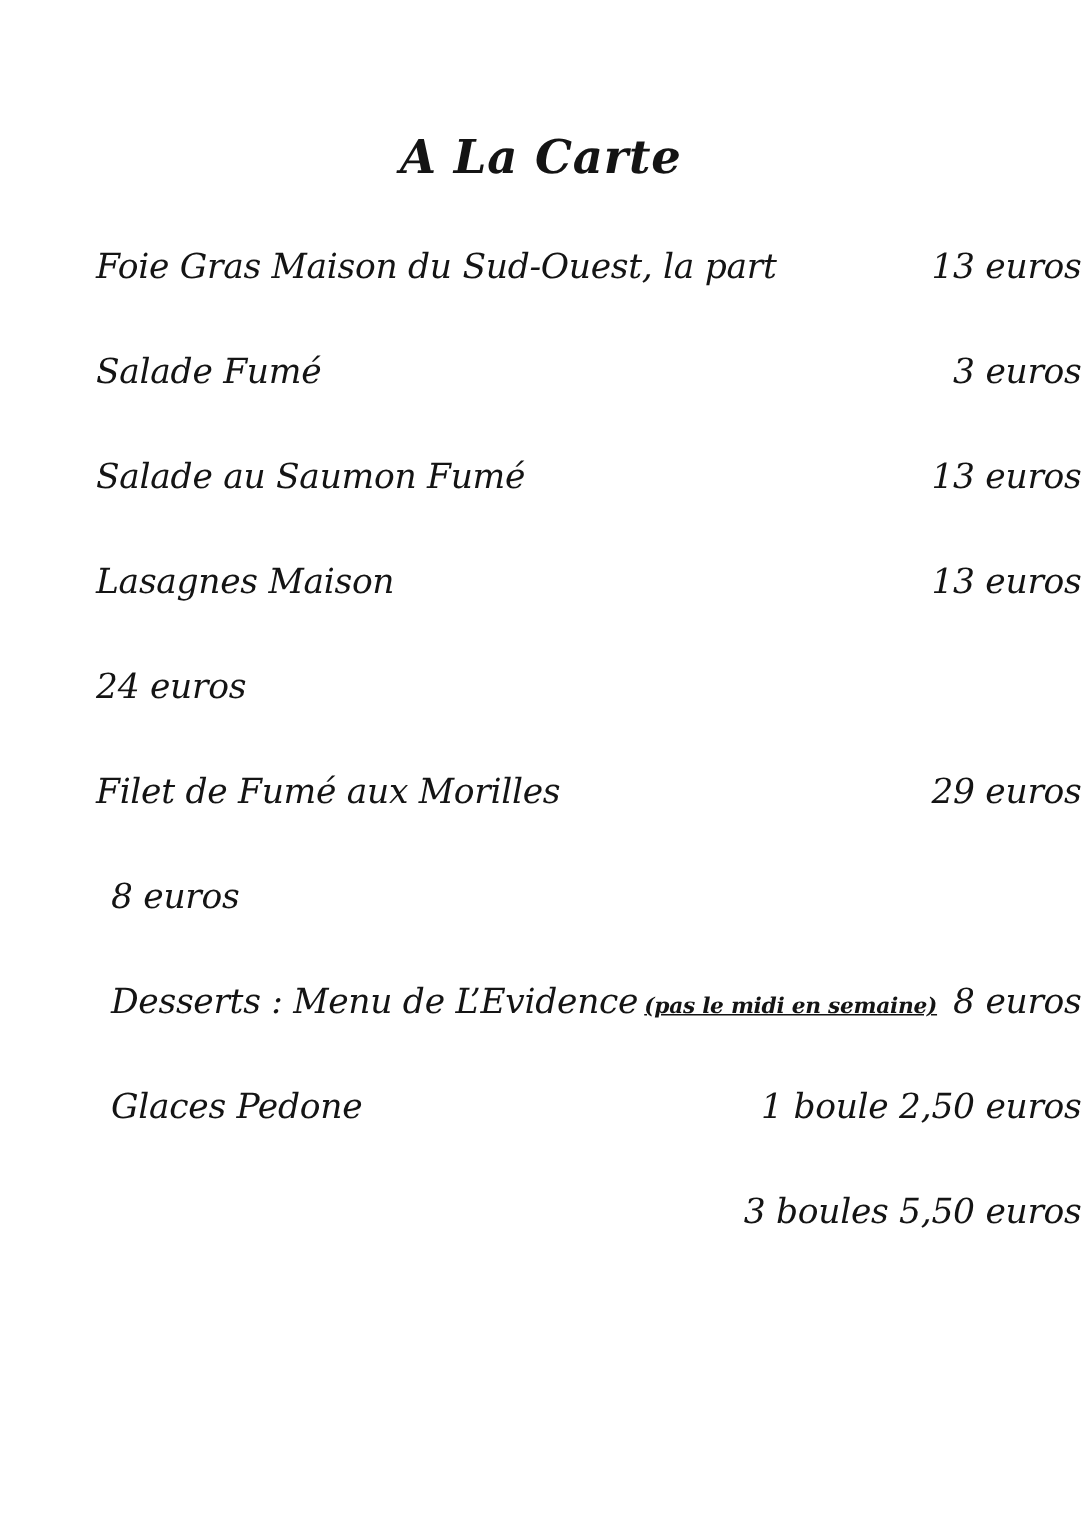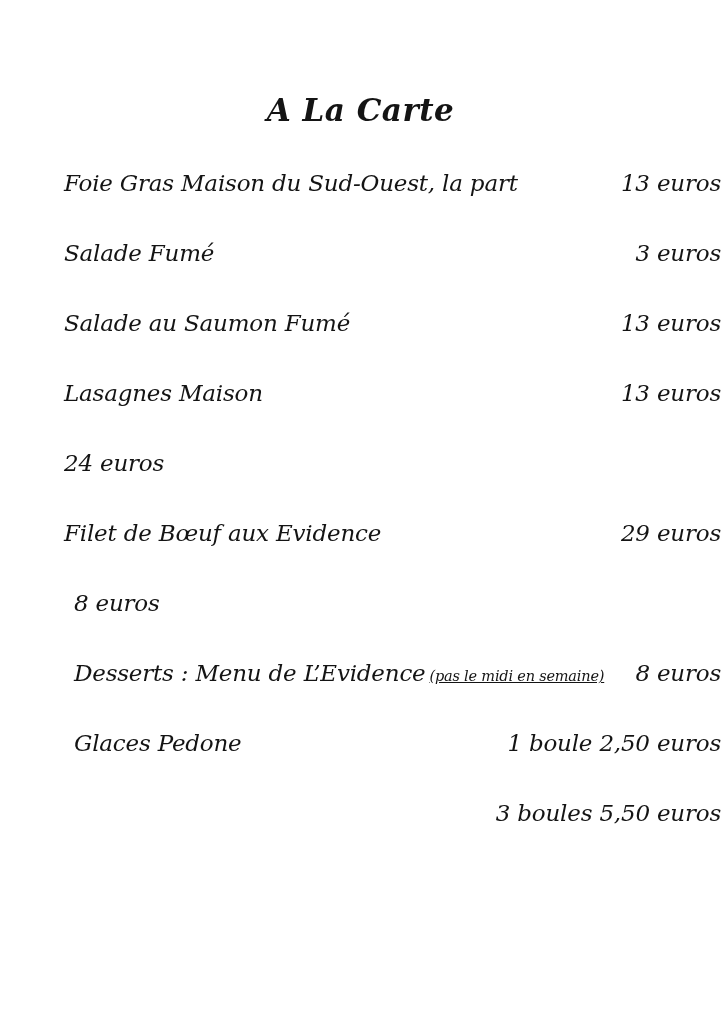--- a/index.html
+++ b/index.html
@@ -11,21 +11,21 @@
     position: relative;
     width: 721px;
     height: 1024px;
     background: #ffffff;
     overflow: hidden;
     font-family: "DejaVu Serif", serif;
     font-style: italic;
     color: #141414;
   }
   .title {
-    margin: 8px;
+    margin: 3px;
     padding-top: 84px;
     text-align: center;
     font-size: 31px;
     font-weight: 700;
     letter-spacing: 0.5px;
   }
   .rows {
     margin-top: 20px;
   }
   .row {
@@ -38,21 +38,21 @@
   }
   .row.indent {
     padding-left: 74px;
   }
   .name {
     flex: 1;
     white-space: nowrap;
   }
   .note {
     font-size: 14.5px;
-    font-weight: 400;
+    font-weight: 700;
     text-decoration: underline;
     margin-left: 4px;
     white-space: nowrap;
   }
   .price {
     text-align: right;
     white-space: nowrap;
   }
 </style>
 </head>
@@ -82,21 +82,21 @@
     <div class="row">
       <span class="name">Lasagnes Maison</span>
       <span class="price">13 euros</span>
     </div>
 
     <div class="row">
       <span class="price">24 euros</span>
     </div>
 
     <div class="row">
-      <span class="name">Filet de Bœuf aux Evidence</span>
+      <span class="name">Filet de Fumé aux Morilles</span>
       <span class="price">29 euros</span>
     </div>
 
     <div class="row indent">
       <span class="price">8 euros</span>
     </div>
 
     <div class="row indent">
       <span class="name"><span>Desserts : Menu de L’Evidence</span><span class="note">(pas le midi en semaine)</span></span>
       <span class="price">8 euros</span>

